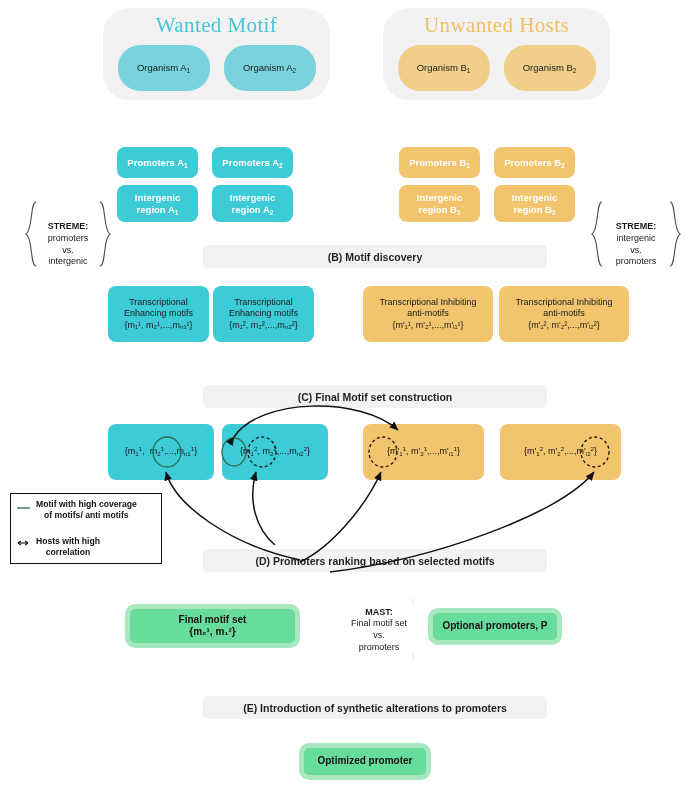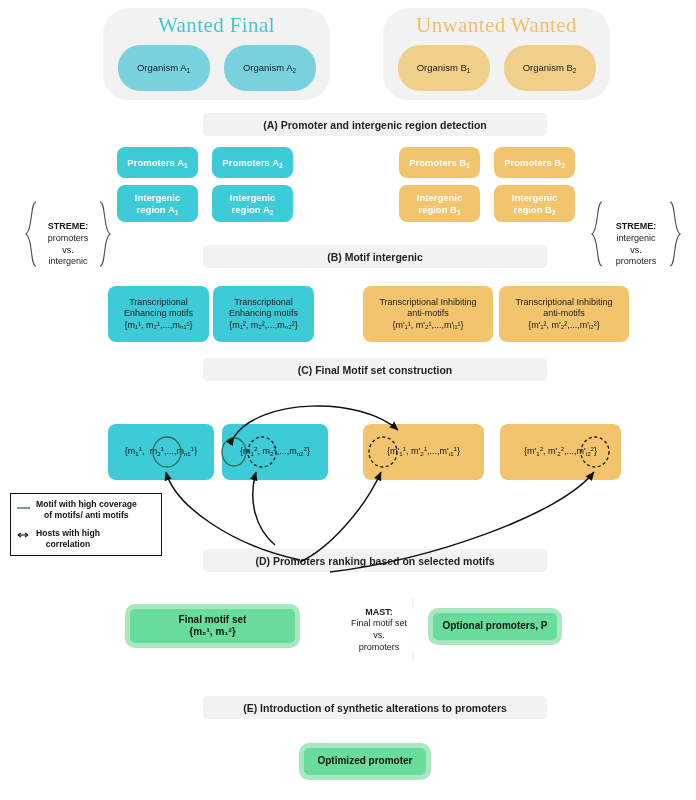--- a/index.html
+++ b/index.html
@@ -83,59 +83,58 @@
   .bracket-block .btxt { padding: 0 2px; }
   .bracket-block .bstrong { font-weight: bold; }
 
   
   .legend {
     border: 1.4px solid #111;
     background: #fff;
     padding: 5px 6px 5px 4px;
     font-size: 8.6px; font-weight: bold; color: #111;
   }
-  .legend-row { display: flex; align-items: flex-start; gap: 5px; margin-bottom: 8px; }
+  .legend-row { display: flex; align-items: flex-start; gap: 5px; margin-bottom: 16px; }
   .legend-row:last-child { margin-bottom: 0; }
   .legend-sym { width: 16px; flex: 0 0 16px; text-align: center; padding-top: 3px; }
   .legend-txt { text-align: center; line-height: 1.25; }
 
   .motif-text { font-size: 9px; color: #111; position: relative; white-space: nowrap; }
 
   svg.overlay { position: absolute; left: 0; top: 0; width: 696px; height: 800px; pointer-events: none; }
 </style>
 </head>
 <body>
 
 <div id="stage">
 
   <div class="abs host-panel" style="left:103px; top:8px; width:227px; height:92px;">
-    <div class="host-title cyan">Wanted Final</div>
+    <div class="host-title cyan">Wanted Motif</div>
     <div class="pill-row">
       <div class="pill cyan">
         <span><span>Organism A</span><sub>1</sub></span>
       </div>
       <div class="pill cyan">
         <span><span>Organism A</span><sub>2</sub></span>
       </div>
     </div>
   </div>
 
   <div class="abs host-panel" style="left:383px; top:8px; width:227px; height:92px;">
-    <div class="host-title orange">Unwanted Wanted</div>
+    <div class="host-title orange">Unwanted Hosts</div>
     <div class="pill-row">
       <div class="pill orange">
         <span><span>Organism B</span><sub>1</sub></span>
       </div>
       <div class="pill orange">
         <span><span>Organism B</span><sub>2</sub></span>
       </div>
     </div>
   </div>
 
-  <div class="abs banner" style="left:203px; top:113px; width:344px;">(A) Promoter and intergenic region detection</div>
 
   <div class="abs box cyan lbl-white" style="left:117px; top:147px; width:81px; height:31px;">
     <span><span>Promoters A</span><sub>1</sub></span>
   </div>
   <div class="abs box cyan lbl-white" style="left:212px; top:147px; width:81px; height:31px;">
     <span><span>Promoters A</span><sub>2</sub></span>
   </div>
   <div class="abs box cyan lbl-white" style="left:117px; top:185px; width:81px; height:37px;">
     <span>Intergenic</span>
     <span><span>region A</span><sub>1</sub></span>
@@ -183,21 +182,21 @@
       <div class="bstrong">STREME:</div>
       <div>intergenic</div>
       <div>vs.</div>
       <div>promoters</div>
     </div>
     <svg width="14" height="68" viewBox="0 0 14 68">
       <path d="M2 2 C8 2 5 30 12 34 C5 38 8 66 2 66" fill="none" stroke="#4a4a4a" stroke-width="1.1"></path>
     </svg>
   </div>
 
-  <div class="abs banner" style="left:203px; top:245px; width:344px;">(B) Motif intergenic</div>
+  <div class="abs banner" style="left:203px; top:245px; width:344px;">(B) Motif discovery</div>
 
   <div class="abs box cyan lbl-dark" style="left:108px; top:286px; width:101px; height:56px;">
     <span>Transcriptional</span>
     <span>Enhancing motifs</span>
     <span>{m₁¹, m₂¹,...,mₙ₁¹}</span>
   </div>
   <div class="abs box cyan lbl-dark" style="left:213px; top:286px; width:101px; height:56px;">
     <span>Transcriptional</span>
     <span>Enhancing motifs</span>
     <span>{m₁², m₂²,...,mₙ₂²}</span>
@@ -206,21 +205,21 @@
     <span>Transcriptional Inhibiting</span>
     <span>anti-motifs</span>
     <span>{m'₁¹, m'₂¹,...,m'ᵢ₁¹}</span>
   </div>
   <div class="abs box orange lbl-dark" style="left:499px; top:286px; width:130px; height:56px;">
     <span>Transcriptional Inhibiting</span>
     <span>anti-motifs</span>
     <span>{m'₁², m'₂²,...,m'ᵢ₂²}</span>
   </div>
 
-  <div class="abs banner" style="left:203px; top:358px; width:344px;">(C) Final Motif set construction</div>
+  <div class="abs banner" style="left:203px; top:385px; width:344px;">(C) Final Motif set construction</div>
 
   <div class="abs box cyan" style="left:108px; top:424px; width:106px; height:56px;">
     <span class="motif-text">{m<sub>1</sub><sup>1</sup>,&nbsp;&nbsp;m<sub>2</sub><sup>1</sup>,...,m<sub>n1</sub><sup>1</sup>}</span>
   </div>
   <div class="abs box cyan" style="left:222px; top:424px; width:106px; height:56px;">
     <span class="motif-text">{m<sub>1</sub><sup>2</sup>,&nbsp;m<sub>2</sub><sup>2</sup>,...,m<sub>n2</sub><sup>2</sup>}</span>
   </div>
   <div class="abs box orange" style="left:363px; top:424px; width:121px; height:56px;">
     <span class="motif-text">{m'<sub>1</sub><sup>1</sup>,&nbsp;m'<sub>2</sub><sup>1</sup>,...,m'<sub>i1</sub><sup>1</sup>}</span>
   </div>

